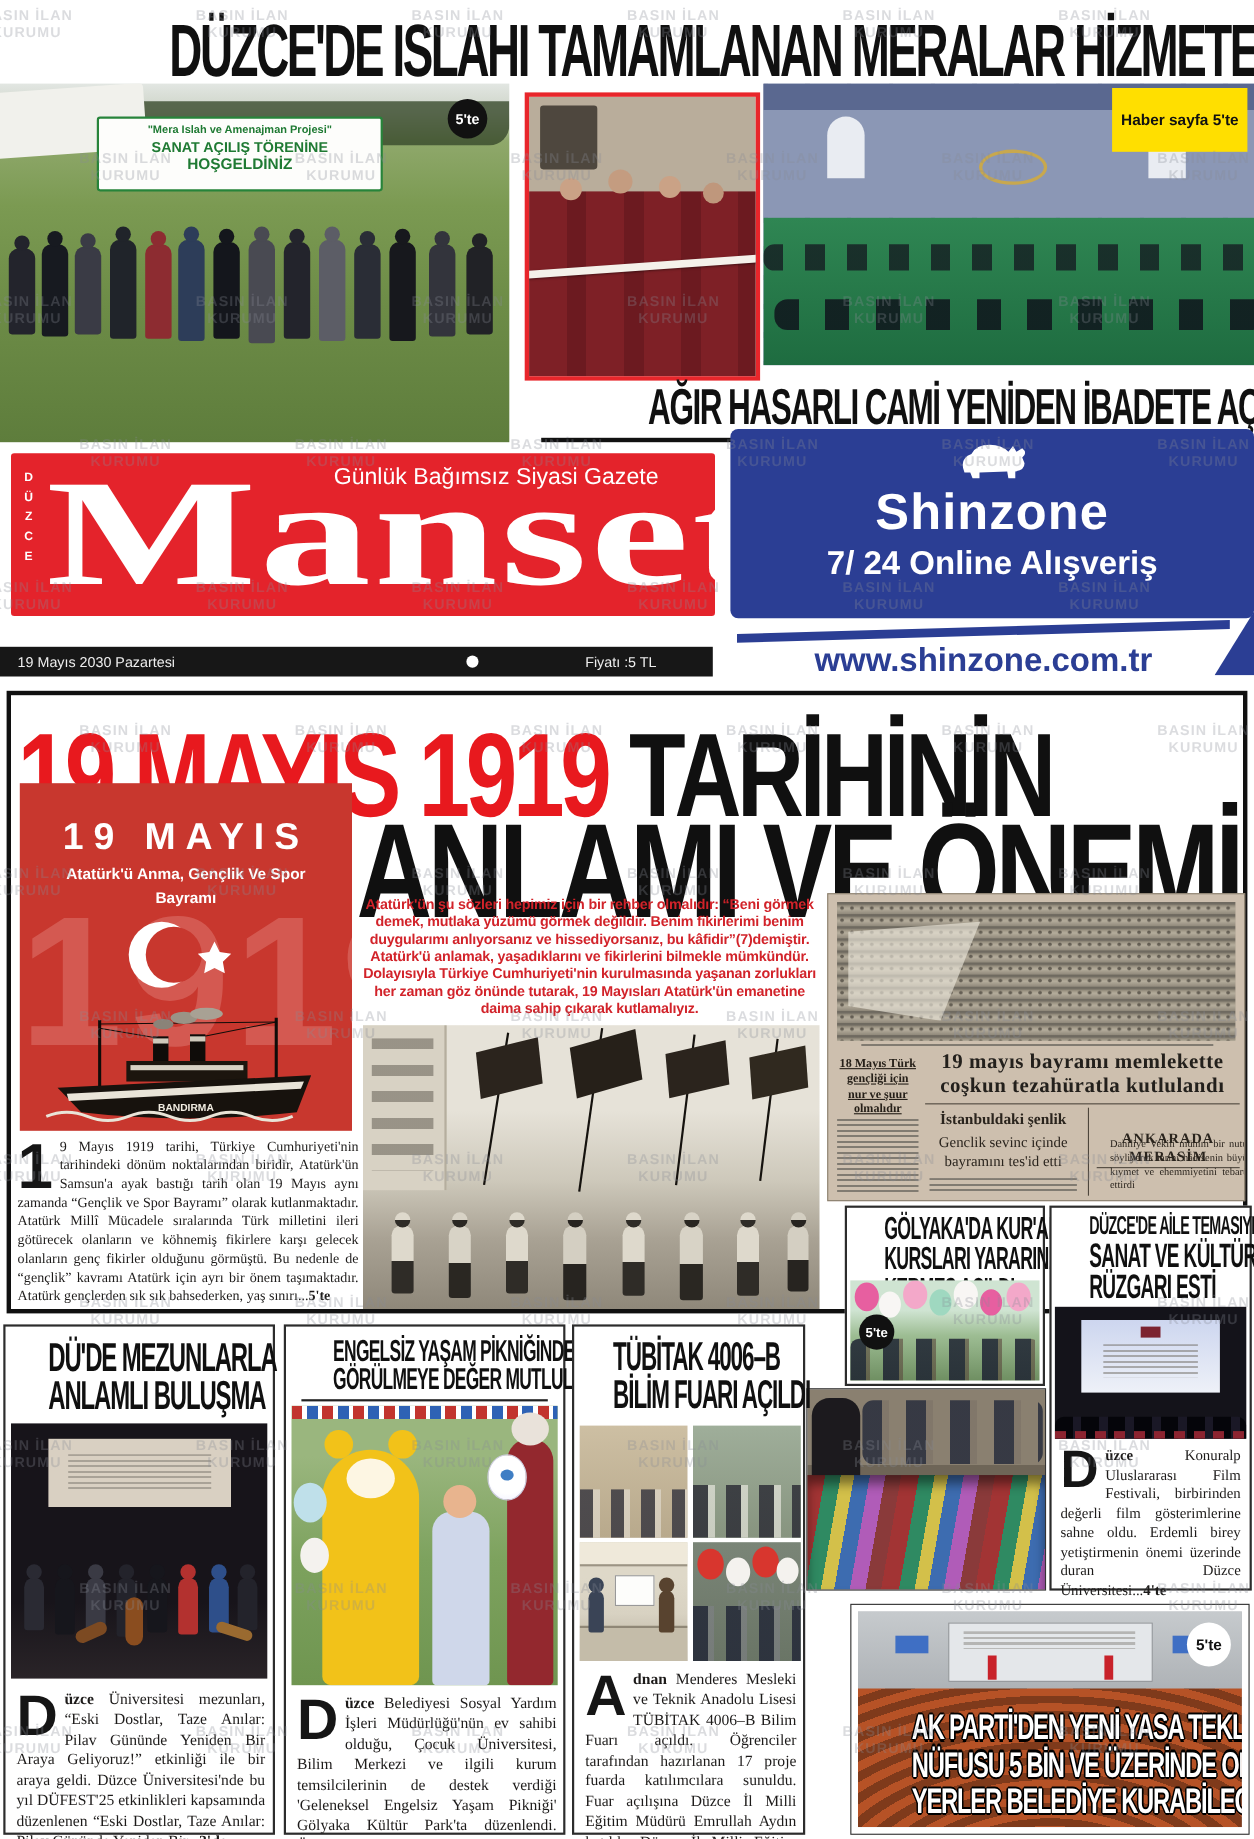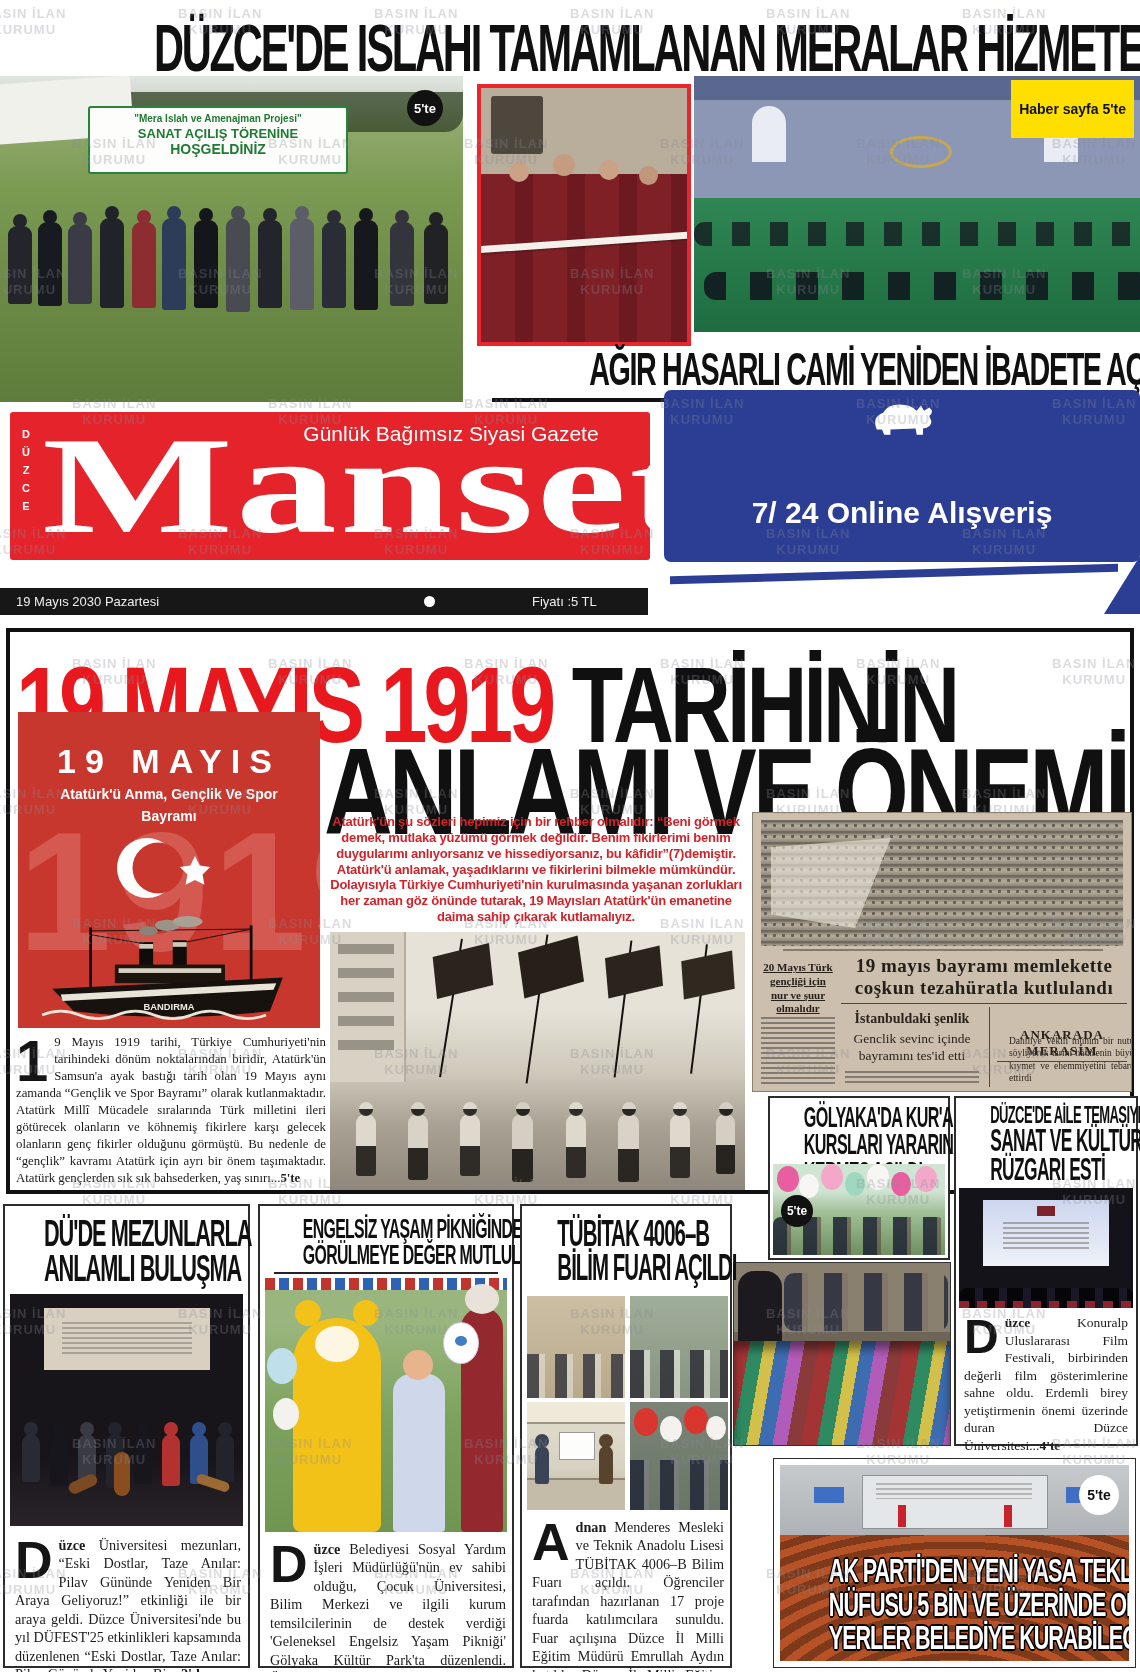--- a/index.html
+++ b/index.html
@@ -97,23 +97,25 @@
     <span class="abs" style="left:16px;top:6px;">19 Mayıs 2030 Pazartesi</span>
     <span class="abs" style="left:424px;top:8px;width:11px;height:11px;border-radius:50%;background:#fff;"></span>
     <span class="abs" style="left:532px;top:6px;">Fiyatı :5 TL</span>
   </div>
 
   <div class="abs" style="left:664px;top:388px;width:476px;height:232px;">
     <div class="abs" style="left:0;top:2px;width:476px;height:172px;background:#2b3e94;border-radius:7px;"></div>
     <svg class="abs" viewBox="0 0 64 40" style="left:204px;top:8px;width:68px;height:42px;">
       <path d="M8 32 Q3 20 14 16 Q18 8 30 8 Q40 8 46 14 L50 9 L53 14 L58 11 Q63 15 58 19 L60 24 Q60 30 52 31 L52 37 L46 37 L45 31 L21 32 L21 37 L15 37 L13 32 Z" fill="#fff"></path>
     </svg>
+    <div class="abs" style="left:0;top:50px;width:476px;text-align:center;color:#fff;font-size:46px;font-weight:900;letter-spacing:1px;">Shinzone</div>
     <div class="abs" style="left:0;top:108px;width:476px;text-align:center;color:#fff;font-size:30px;font-weight:900;">7/ 24 Online Alışveriş</div>
     <div class="abs" style="left:6px;top:182px;width:448px;height:8px;background:#2b3e94;transform:skewY(-1.6deg);"></div>
     <div class="abs" style="right:0;top:168px;width:36px;height:58px;background:#2b3e94;clip-path:polygon(100% 0,100% 100%,0 100%);"></div>
+    <div class="abs" style="left:0;top:196px;width:460px;text-align:center;color:#2b3e94;font-size:30px;font-weight:900;">www.shinzone.com.tr</div>
   </div>
 
   <div class="abs" style="left:6px;top:628px;width:1128px;height:566px;border:4px solid #101010;box-sizing:border-box;"></div>
 
   <div class="cndL" style="left:16px;top:642px;font-size:108px;letter-spacing:-5px;transform:scale(.78,1.0);">
     <span style="color:#e8191e;">19 MAYIS 1919</span><span> TARİHİNİN</span>
   </div>
   <div class="cndL" style="left:324px;top:722px;font-size:122px;letter-spacing:-5px;transform:scale(.78,1.0);">ANLAMI VE ÖNEMİ</div>
 
   <div class="ph" style="left:18px;top:712px;width:302px;height:316px;background:#c8372e;">
@@ -148,21 +150,21 @@
     </svg>
   </div>
 
   <div class="abs" style="left:330px;top:814px;width:412px;height:114px;color:#d2232a;font-weight:bold;font-size:13px;line-height:1.22;text-align:center;letter-spacing:-.2px;">Atatürk'ün şu sözleri hepimiz için bir rehber olmalıdır: “Beni görmek demek, mutlaka yüzümü görmek değildir. Benim fikirlerimi benim duygularımı anlıyorsanız ve hissediyorsanız, bu kâfidir”(7)demiştir. Atatürk'ü anlamak, yaşadıklarını ve fikirlerini bilmekle mümkündür. Dolayısıyla Türkiye Cumhuriyeti'nin kurulmasında yaşanan zorlukları her zaman göz önünde tutarak, 19 Mayısları Atatürk'ün emanetine daima sahip çıkarak kutlamalıyız.</div>
 
   <div class="ph" style="left:752px;top:812px;width:380px;height:280px;background:#cdbfae;border:1px solid #8a7f6e;box-sizing:border-box;">
     <div class="abs dots" style="left:8px;top:7px;width:362px;height:126px;background-color:#a59d8d;background-image:radial-gradient(circle,rgba(28,24,20,.5) 1.3px,transparent 1.9px),linear-gradient(180deg,#6f6a60 0 16%,#978f7f 30%,#b5ad9c 55%,#8f887a 100%);">
       <div class="abs" style="left:10px;top:18px;width:120px;height:90px;background:rgba(235,230,218,.65);clip-path:polygon(0 10%,100% 0,70% 100%,0 85%);"></div>
     </div>
     <div class="abs fl" style="left:30px;top:136px;width:320px;height:4px;"></div>
-    <div class="abs serifb" style="left:8px;top:148px;width:74px;font-size:11px;line-height:1.25;text-align:center;text-decoration:underline;color:#262019;">20 Mayıs Türk gençliği için nur ve şuur olmalıdır</div>
+    <div class="abs serifb" style="left:8px;top:148px;width:74px;font-size:11px;line-height:1.25;text-align:center;text-decoration:underline;color:#262019;">18 Mayıs Türk gençliği için nur ve şuur olmalıdır</div>
     <div class="abs fl" style="left:8px;top:204px;width:74px;height:68px;"></div>
     <div class="abs serifb" style="left:88px;top:142px;width:286px;font-size:19px;text-align:center;color:#23201c;letter-spacing:.5px;">19 mayıs bayramı memlekette</div>
     <div class="abs serifb" style="left:88px;top:164px;width:286px;font-size:19px;text-align:center;color:#23201c;letter-spacing:.5px;">coşkun tezahüratla kutlulandı</div>
     <div class="abs" style="left:88px;top:190px;width:286px;height:1px;background:#4e463c;"></div>
     <div class="abs serifb" style="left:92px;top:198px;width:134px;font-size:14px;text-align:center;color:#2a241d;">İstanbuldaki şenlik</div>
     <div class="abs" style="left:92px;top:218px;width:134px;font-family:'Liberation Serif',serif;font-size:13.5px;text-align:center;color:#2a241d;line-height:1.25;">Genclik sevinc içinde bayramını tes'id etti</div>
     <div class="abs fl" style="left:92px;top:258px;width:134px;height:14px;"></div>
     <div class="abs" style="left:236px;top:194px;width:1px;height:80px;background:#4e463c;"></div>
     <div class="abs serifb" style="left:244px;top:198px;width:130px;font-size:13px;text-align:center;color:#2a241d;letter-spacing:1px;border-bottom:1px solid #4e463c;padding-bottom:2px;margin-top:16px;">ANKARADA MERASİM</div>
     <div class="abs" style="left:256px;top:222px;width:130px;font-family:'Liberation Serif',serif;font-size:9.5px;text-align:justify;color:#2a241d;line-height:1.3;">Dahiliye Vekili mühim bir nutuk söyliyerek tarihi hâdisenin büyük kıymet ve ehemmiyetini tebarüz ettirdi</div>

